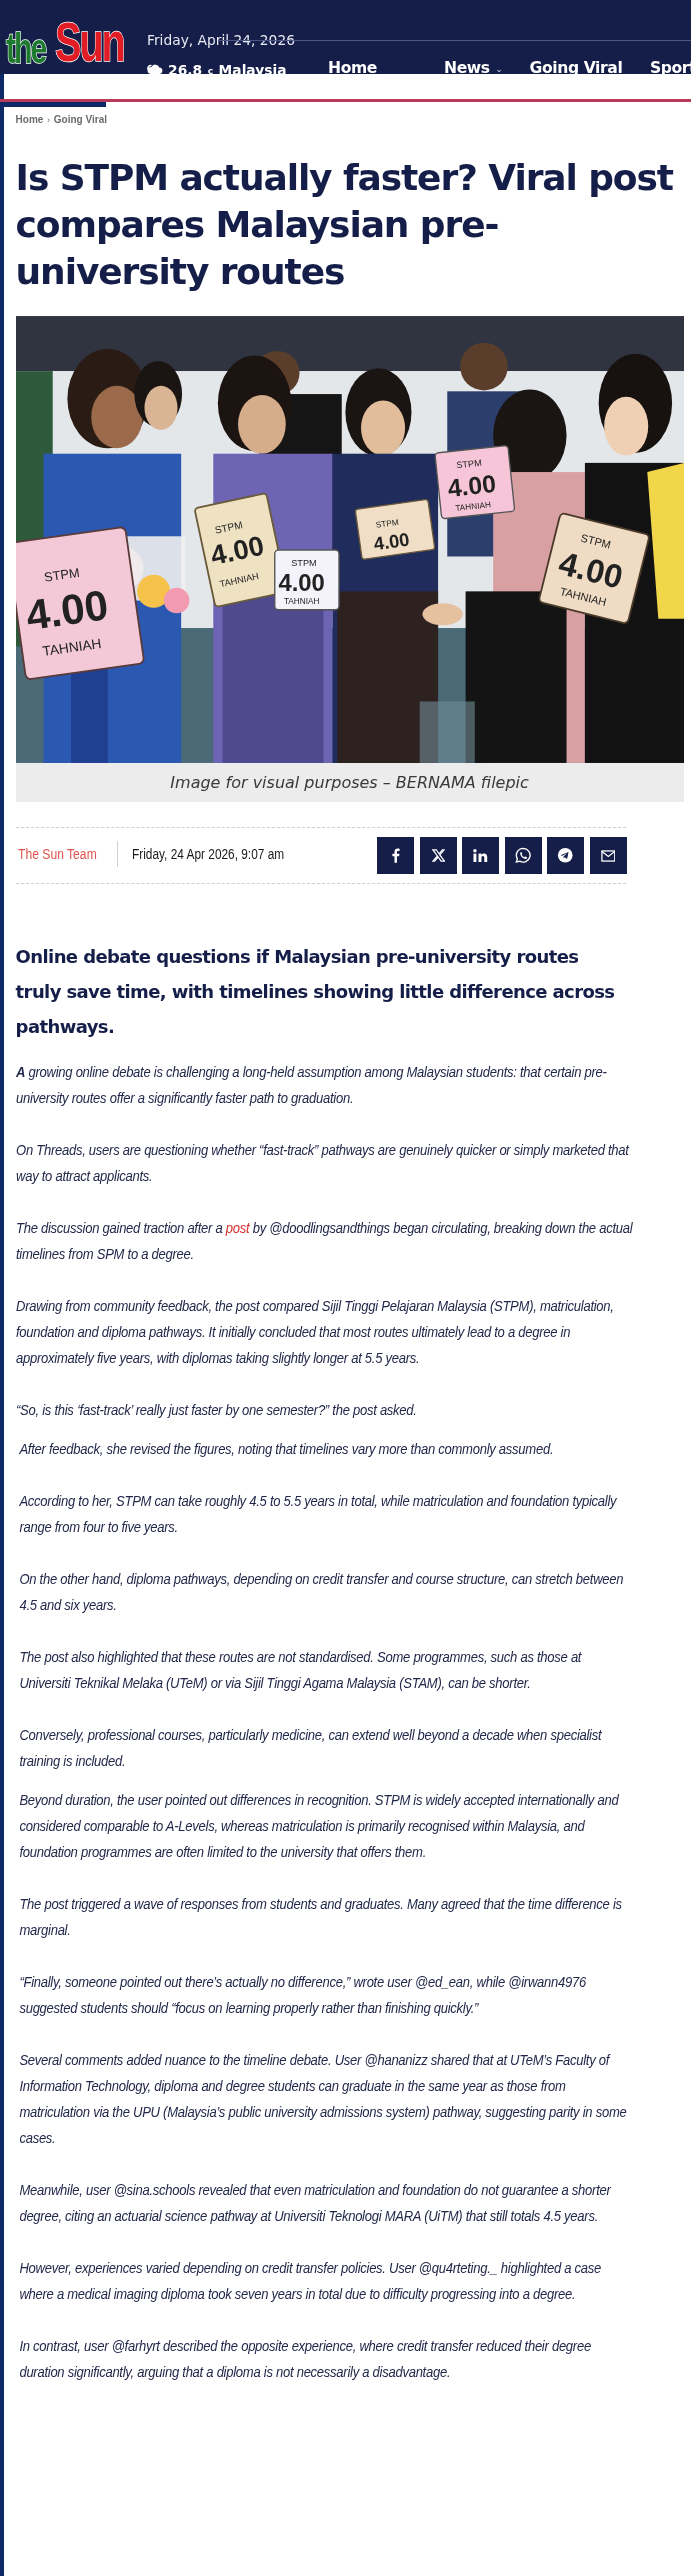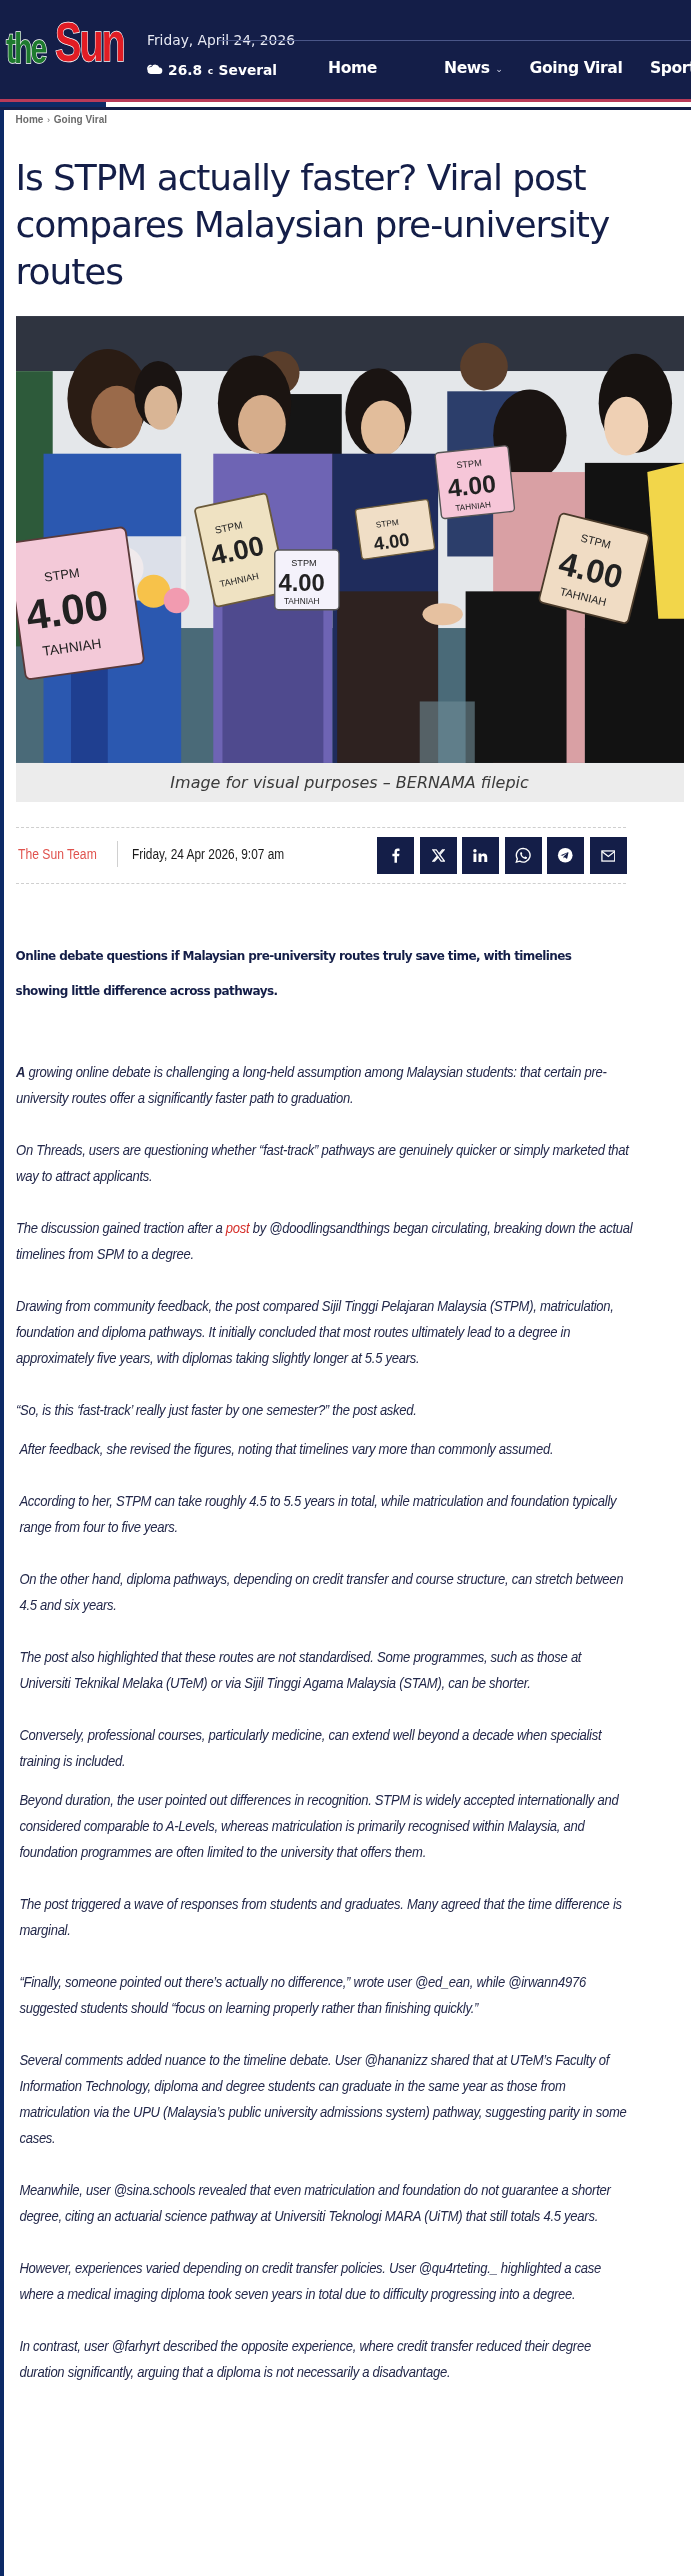--- a/index.html
+++ b/index.html
@@ -12,21 +12,21 @@
       font-family: "Liberation Sans", sans-serif;
       color: #1a1f3d;
     }
     
     .page-edge {
       position: absolute; left: 0; top: 0; bottom: 0; width: 3.7px;
       background: #0d2a66;
     }
     
     .site-header {
-      position: absolute; left: 0; top: 0; width: 692px; height: 110px;
+      position: absolute; left: 0; top: 0; width: 692px; height: 74px;
       background: #141e48;
     }
     .logo {
       position: absolute; left: 5.5px; top: 13px; width: 119px; height: 57px;
       display: flex; align-items: flex-end;
       font-family: "Liberation Sans", sans-serif; font-weight: 700;
       letter-spacing: -2.8px; line-height: 1;
     }
     .logo .the {
       font-size: 42px; color: #1e7a2e; transform: scaleX(0.72); transform-origin: left bottom;
@@ -88,21 +88,21 @@
       position: absolute; left: 15.6px; top: 114px;
       font-size: 10px; font-weight: 700; color: #6b6b6b;
       display: flex; gap: 3.7px; align-items: center;
     }
     .breadcrumb a { color: #6b6b6b; text-decoration: none; cursor: pointer; }
     .breadcrumb .sep { font-weight: 400; font-size: 9.2px; }
 
     
     .article-title {
       position: absolute; left: 15.6px; top: 154px; width: 665px;
-      font-family: "DejaVu Sans", sans-serif; font-weight: 400;
+      font-family: "DejaVu Sans", sans-serif; font-weight: 700;
       font-size: 36px; line-height: 47px; color: #141e48;
       letter-spacing: -1.1px;
     }
 
     
     .hero {
       position: absolute; left: 15.6px; top: 316px; width: 668px; height: 447px;
       overflow: hidden; background: #2a2f3a;
     }
     .hero svg { display: block; }
@@ -143,21 +143,21 @@
       width: 37px; height: 37px; background: #141e48; color: #ffffff;
       display: flex; align-items: center; justify-content: center;
       cursor: pointer;
     }
     .share-btn svg { display: block; }
 
     
     .standfirst {
       position: absolute; left: 15.6px; top: 939px; width: 605px;
       font-family: "DejaVu Sans", sans-serif; font-weight: 700;
-      font-size: 12px; line-height: 35px; color: #141e48;
+      font-size: 18px; line-height: 35px; color: #141e48;
       letter-spacing: -0.6px;
     }
     .body-text {
       position: absolute; left: 15.6px; top: 1059px; width: 624px; font-style: italic;
     }
     .body-text p {
       font-size: 14.2px; line-height: 26px; color: #23284a;
       margin-bottom: 26px;
       letter-spacing: -0.3px;
       transform: scaleX(0.92); transform-origin: left;
@@ -181,21 +181,21 @@
   <div class="header-rule"></div>
   <div class="weather">
     <span class="cloud">
       <svg width="15.6" height="12" viewBox="0 0 17 13">
           <path d="M4 12h9a3.5 3.5 0 0 0 .4-7A4.5 4.5 0 0 0 5 4.3 3.8 3.8 0 0 0 4 12z" fill="#ffffff"></path>
           <path d="M1.5 7.5A3 3 0 0 1 5 3" stroke="#ffffff" stroke-width="1.6" fill="none"></path>
         </svg>
     </span>
     <span>26.8</span>
     <sup>c</sup>
-    <span>Several</span>
+    <span>Malaysia</span>
   </div>
   <nav class="nav">
     <div class="nav-item nav-home">
       <span>Home</span>
     </div>
     <div class="nav-item nav-news">
       <span>News</span>
       <span class="chev">⌄</span>
     </div>
     <div class="nav-item nav-viral">

